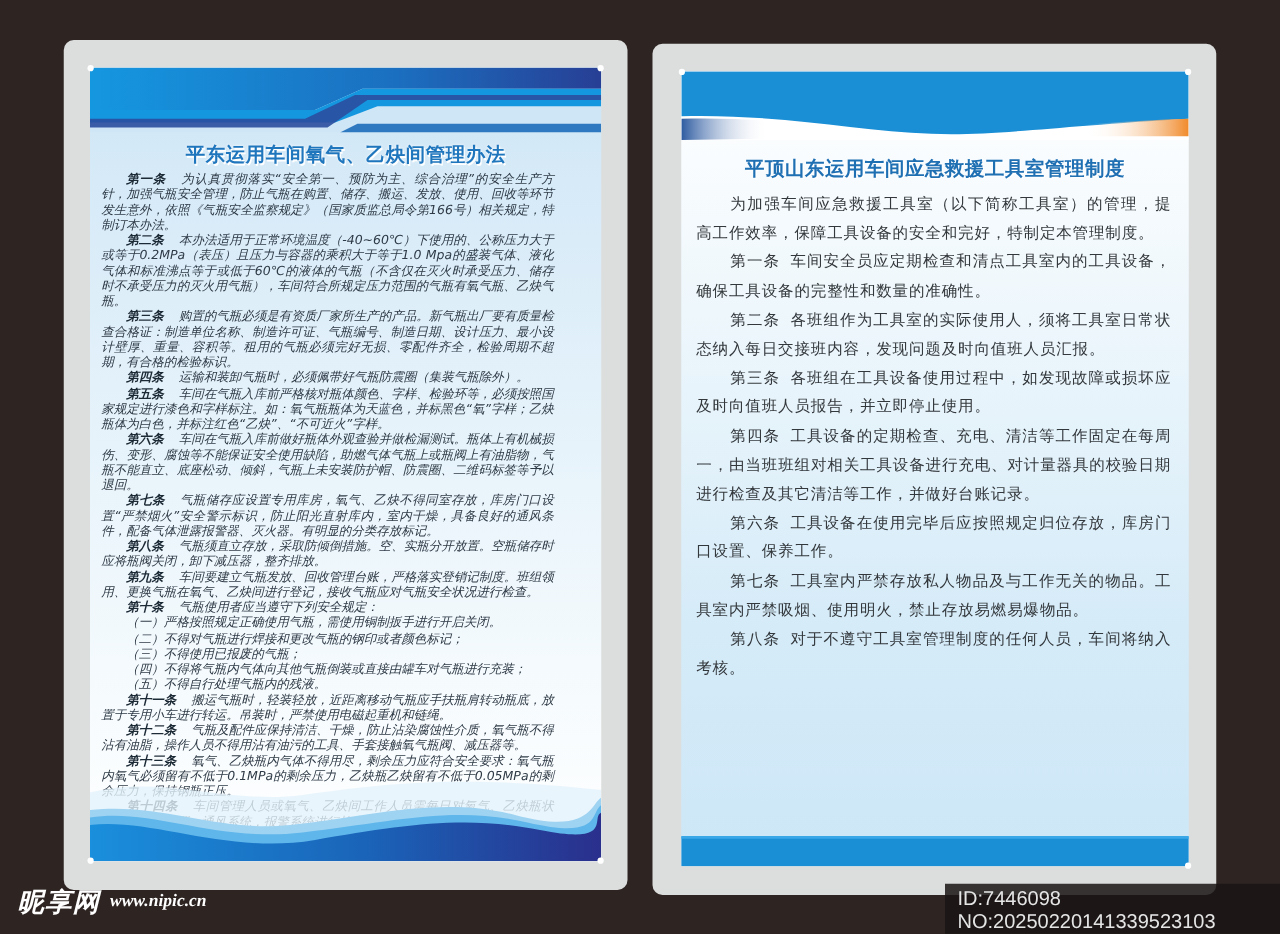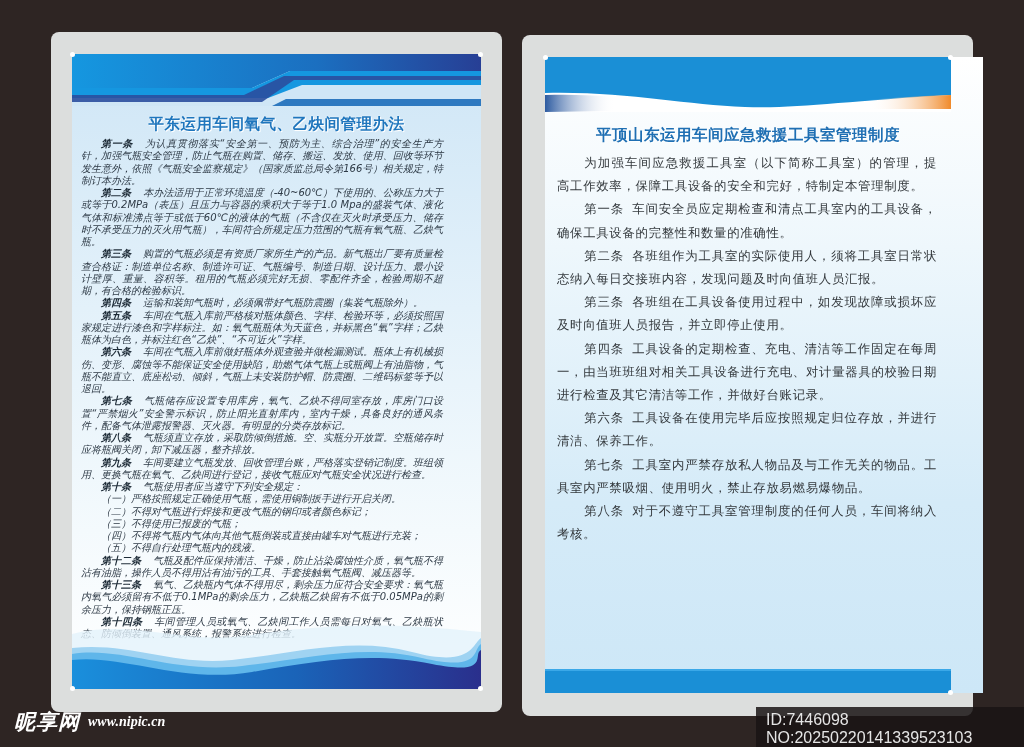--- a/index.html
+++ b/index.html
@@ -2,21 +2,21 @@
 <html><head>
 <meta charset="utf-8">
 <style>
   html,body{margin:0;padding:0;}
   body{width:1024px;height:747px;background:#2e2523;position:relative;overflow:hidden;font-family:"DejaVu Sans",sans-serif;}
   .board{position:absolute;background:#dcdedd;border-radius:8px;}
   #board-left{left:51px;top:32px;width:451px;height:680px;}
   #board-right{left:522px;top:35px;width:451px;height:681px;}
   .panel{position:absolute;overflow:hidden;}
   #panel-left{left:72px;top:54px;width:409px;height:635px;background:linear-gradient(180deg,#cfe6f6 0%,#e3f1fa 40%,#f4fafd 75%,#ffffff 100%);}
-  #panel-right{left:545px;top:57px;width:406px;height:636px;background:linear-gradient(180deg,#ffffff 0%,#eef7fc 30%,#d5ebf8 70%,#cde7f7 100%);padding-left:32px;}
+  #panel-right{left:545px;top:57px;width:406px;height:636px;background:linear-gradient(180deg,#ffffff 0%,#eef7fc 30%,#d5ebf8 70%,#cde7f7 100%);}
   .corner{position:absolute;width:5px;height:5px;background:#fff;border-radius:50%;}
   .hdr-left{position:absolute;left:0;top:0;width:409px;height:52px;}
   .title-left{position:absolute;left:0;top:60px;width:409px;text-align:center;font-size:15.5px;font-weight:bold;color:#1f76bd;letter-spacing:0.5px;text-shadow:0 0 2px #fff,1px 1px 0 #fff;}
   .body-left{position:absolute;left:9px;top:84px;width:362px;font-size:10px;line-height:12.25px;color:#2e3a46;font-style:italic;}
   .body-left p{margin:0;text-indent:2em;text-align:justify;}
   .body-left p.sub{text-indent:2em;}
   .body-left b{font-weight:bold;color:#1c2a36;margin-right:1.2em;}
   .wave-left{position:absolute;left:0;bottom:0;width:409px;height:75px;}
   .hdr-right{position:absolute;left:0;top:0;width:406px;height:55px;}
   .title-right{position:absolute;left:0;top:68px;width:406px;text-align:center;font-size:15.5px;font-weight:bold;color:#1f6fb3;letter-spacing:0.5px;text-shadow:1px 1px 1px #fff;}
@@ -57,20 +57,21 @@
     <p><b>第六条</b><span>车间在气瓶入库前做好瓶体外观查验并做检漏测试。瓶体上有机械损伤、变形、腐蚀等不能保证安全使用缺陷，助燃气体气瓶上或瓶阀上有油脂物，气瓶不能直立、底座松动、倾斜，气瓶上未安装防护帽、防震圈、二维码标签等予以退回。</span></p>
     <p><b>第七条</b><span>气瓶储存应设置专用库房，氧气、乙炔不得同室存放，库房门口设置“严禁烟火”安全警示标识，防止阳光直射库内，室内干燥，具备良好的通风条件，配备气体泄露报警器、灭火器。有明显的分类存放标记。</span></p>
     <p><b>第八条</b><span>气瓶须直立存放，采取防倾倒措施。空、实瓶分开放置。空瓶储存时应将瓶阀关闭，卸下减压器，整齐排放。</span></p>
     <p><b>第九条</b><span>车间要建立气瓶发放、回收管理台账，严格落实登销记制度。班组领用、更换气瓶在氧气、乙炔间进行登记，接收气瓶应对气瓶安全状况进行检查。</span></p>
     <p><b>第十条</b><span>气瓶使用者应当遵守下列安全规定：</span></p>
     <p class="sub">（一）严格按照规定正确使用气瓶，需使用铜制扳手进行开启关闭。</p>
     <p class="sub">（二）不得对气瓶进行焊接和更改气瓶的钢印或者颜色标记；</p>
     <p class="sub">（三）不得使用已报废的气瓶；</p>
     <p class="sub">（四）不得将气瓶内气体向其他气瓶倒装或直接由罐车对气瓶进行充装；</p>
     <p class="sub">（五）不得自行处理气瓶内的残液。</p>
+    <p><b>第十一条</b><span>搬运气瓶时，轻装轻放，近距离移动气瓶应手扶瓶肩转动瓶底，放置于专用小车进行转运。吊装时，严禁使用电磁起重机和链绳。</span></p>
     <p><b>第十二条</b><span>气瓶及配件应保持清洁、干燥，防止沾染腐蚀性介质，氧气瓶不得沾有油脂，操作人员不得用沾有油污的工具、手套接触氧气瓶阀、减压器等。</span></p>
     <p><b>第十三条</b><span>氧气、乙炔瓶内气体不得用尽，剩余压力应符合安全要求：氧气瓶内氧气必须留有不低于0.1MPa的剩余压力，乙炔瓶乙炔留有不低于0.05MPa的剩余压力，保持钢瓶正压。</span></p>
     <p><b>第十四条</b><span>车间管理人员或氧气、乙炔间工作人员需每日对氧气、乙炔瓶状态、防倾倒装置、通风系统，报警系统进行检查。</span></p>
   </div>
   <svg class="wave-left" viewBox="0 0 409 75" preserveAspectRatio="none">
     <defs>
       <linearGradient id="gW1" x1="0" x2="1" y1="0" y2="0">
         <stop offset="0" stop-color="#1a8fdc"></stop>
           <stop offset="0.55" stop-color="#1a63b8"></stop>
           <stop offset="1" stop-color="#2a2f8c"></stop>
@@ -105,21 +106,21 @@
     <path d="M0 38 C70 36 130 46 200 52 L0 55 Z" fill="url(#gR1)"></path>
     <path d="M200 52 C260 50 330 40 406 38 V52 Z" fill="url(#gR2)"></path>
   </svg>
   <div class="title-right">平顶山东运用车间应急救援工具室管理制度</div>
   <div class="body-right">
     <p>为加强车间应急救援工具室（以下简称工具室）的管理，提高工作效率，保障工具设备的安全和完好，特制定本管理制度。</p>
     <p>第一条  车间安全员应定期检查和清点工具室内的工具设备，确保工具设备的完整性和数量的准确性。</p>
     <p>第二条  各班组作为工具室的实际使用人，须将工具室日常状态纳入每日交接班内容，发现问题及时向值班人员汇报。</p>
     <p>第三条  各班组在工具设备使用过程中，如发现故障或损坏应及时向值班人员报告，并立即停止使用。</p>
     <p>第四条  工具设备的定期检查、充电、清洁等工作固定在每周一，由当班班组对相关工具设备进行充电、对计量器具的校验日期进行检查及其它清洁等工作，并做好台账记录。</p>
-    <p>第六条  工具设备在使用完毕后应按照规定归位存放，并进行清洁、保养工作。</p>
+    <p>第六条  工具设备在使用完毕后应按照规定归位存放，库房门口设置、保养工作。</p>
     <p>第七条  工具室内严禁存放私人物品及与工作无关的物品。工具室内严禁吸烟、使用明火，禁止存放易燃易爆物品。</p>
     <p>第八条  对于不遵守工具室管理制度的任何人员，车间将纳入考核。</p>
   </div>
   <div class="footer-bar-right"></div>
 </div>
 <div class="corner" style="left:543px;top:55px;"></div>
 <div class="corner" style="left:948px;top:55px;"></div>
 <div class="corner" style="left:948px;top:690px;"></div>
 
 <div class="wm-left">

